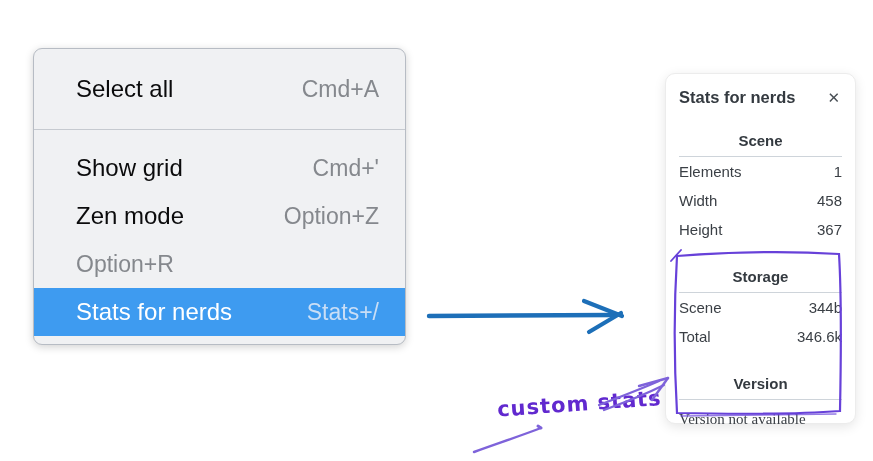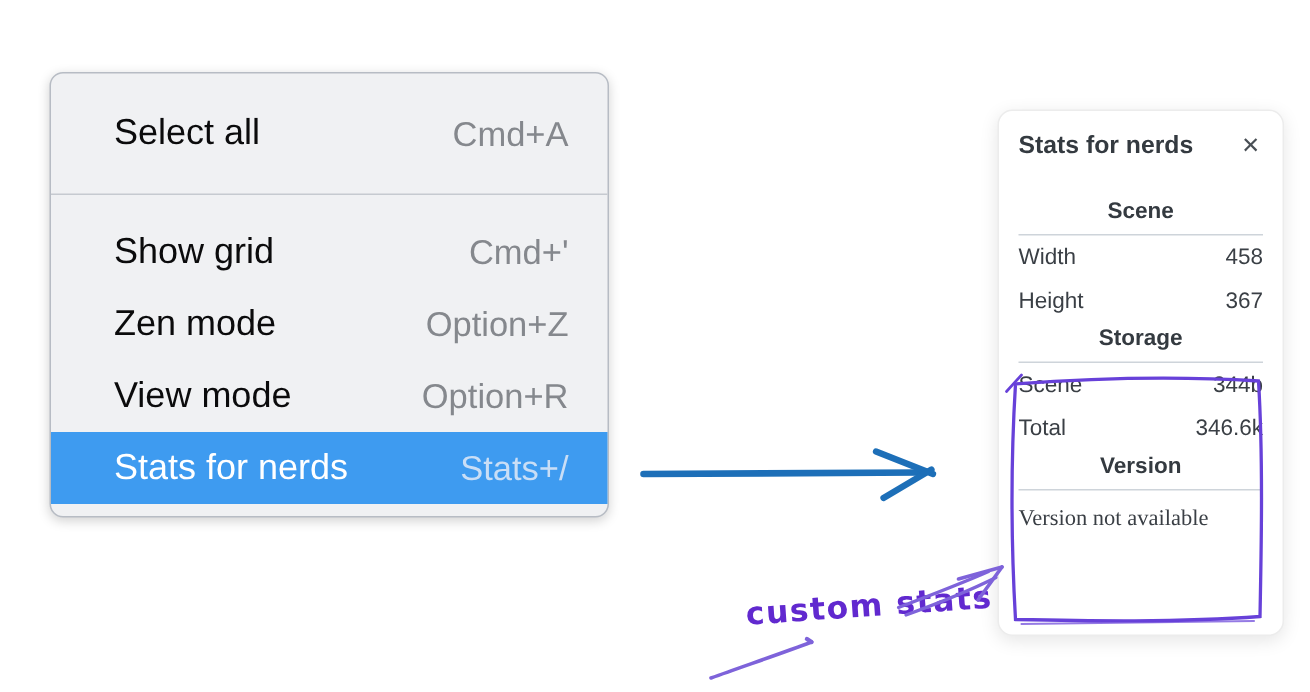--- a/index.html
+++ b/index.html
@@ -28,21 +28,21 @@
   
   .panel {
     position:absolute; left:665px; top:73px; width:191px; height:351px;
     background:#ffffff; border:1px solid #ececec; border-radius:10px;
     box-shadow:0 3px 12px rgba(0,0,0,.10);
     padding:12px 13px; color:#3a3f45; font-size:15px;
   }
   .panel-header { display:flex; align-items:center; justify-content:space-between; height:22px; }
   .ptitle { font-weight:bold; font-size:16.5px; color:#343a40; }
   .pclose { font-size:15px; color:#494f55; cursor:pointer; line-height:1; padding:1px 2px; }
-  .pheading { margin-top:2px; height:20px; text-align:center; font-weight:bold; font-size:15px; color:#343a40; }
+  .pheading { margin-top:24px; height:20px; text-align:center; font-weight:bold; font-size:15px; color:#343a40; }
   .pheading.firstsec { margin-top:24px; }
   .phr { margin-top:4px; height:1px; background:#ced4da; }
   .prow { height:29px; display:flex; align-items:center; justify-content:space-between; }
   .pnote { margin-top:7px; height:24px; display:flex; align-items:center;font-family:Liberation Serif, serif; }
 
   
   .overlay { position:absolute; left:0; top:0; width:873px; height:461px; pointer-events:none; }
   .custom-label {
     position:absolute; left:497px; top:392px; width:160px;
     font-family:"DejaVu Sans", cursive; font-size:21px; font-weight:600;
@@ -63,38 +63,41 @@
     <div class="menu-section">
       <div class="menu-row item">
         <span class="mlabel">Show grid</span>
         <span class="mshort">Cmd+'</span>
       </div>
       <div class="menu-row item">
         <span class="mlabel">Zen mode</span>
         <span class="mshort">Option+Z</span>
       </div>
       <div class="menu-row item">
-        <span class="mlabel">View mode</span>
         <span class="mshort">Option+R</span>
       </div>
       <div class="menu-row item highlighted">
         <span class="mlabel">Stats for nerds</span>
         <span class="mshort">Stats+/</span>
       </div>
     </div>
   </div>
 
   <div class="panel">
     <div class="panel-header">
       <span class="ptitle">Stats for nerds</span>
       <span class="pclose">✕</span>
     </div>
 
     <div class="pheading firstsec">Scene</div>
     <div class="phr"></div>
+    <div class="prow">
+      <span>Elements</span>
+      <span>1</span>
+    </div>
     <div class="prow">
       <span>Width</span>
       <span>458</span>
     </div>
     <div class="prow">
       <span>Height</span>
       <span>367</span>
     </div>
 
     <div class="pheading">Storage</div>

